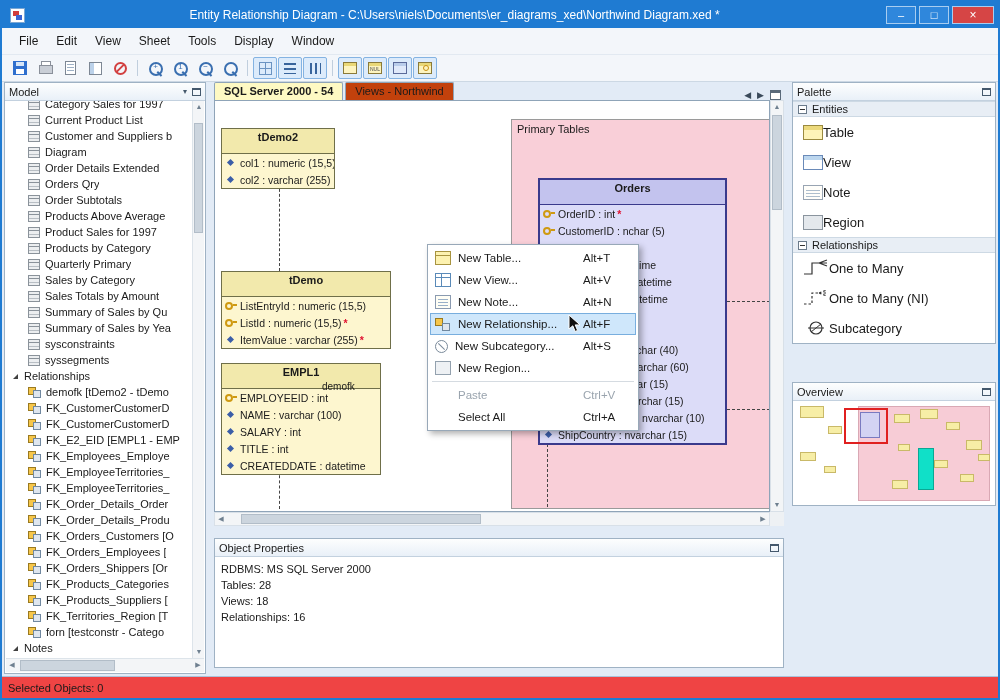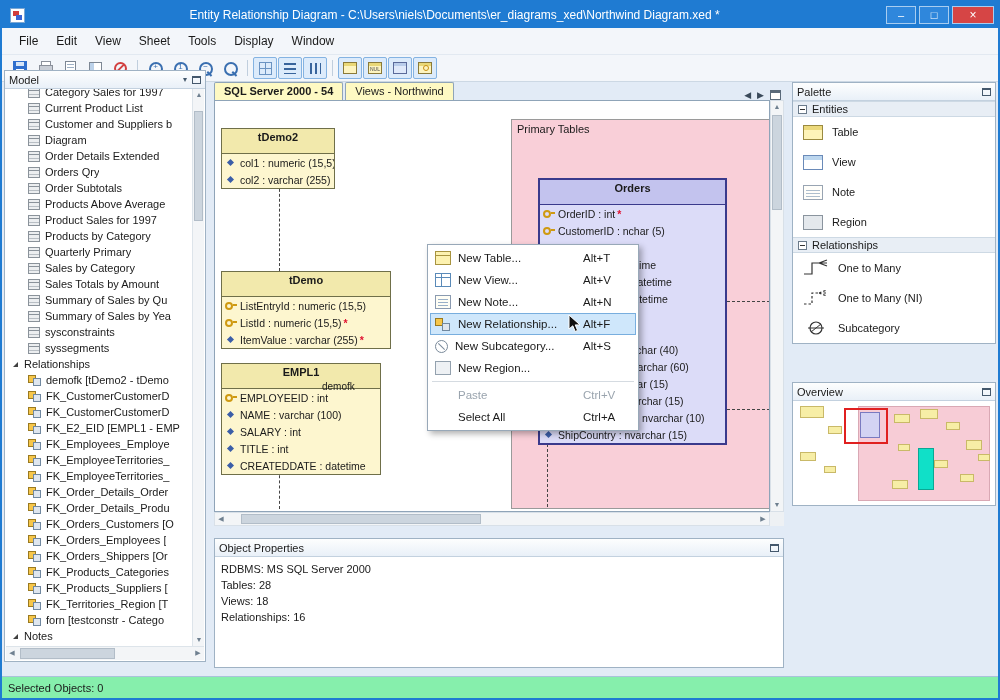--- a/index.html
+++ b/index.html
@@ -55,41 +55,41 @@
   .ptitle{flex:1;white-space:nowrap;overflow:hidden}
   .chev{font-size:8px;color:#44586c}
   .flt{width:9px;height:8px;border:1px solid #44586c;position:relative;flex:0 0 9px}
   .flt::before{content:"";position:absolute;left:-1px;right:-1px;top:-1px;height:2px;background:#44586c}
   .ar{color:#6f8090;font-size:7px;width:12px;height:12px;line-height:12px;text-align:center;flex:0 0 12px}
   .track{flex:1;position:relative}
   .vthumb{position:absolute;left:1px;right:1px;background:#ccd5de;border:1px solid #b2bdc8}
   .hthumb{position:absolute;top:1px;bottom:1px;background:#ccd5de;border:1px solid #b2bdc8}
 
   
-  #lpanel{position:absolute;left:2px;top:68px;width:202px;height:592px;background:#fff;border:1px solid #9fb2c4}
+  #lpanel{position:absolute;left:2px;top:80px;width:202px;height:592px;background:#fff;border:1px solid #9fb2c4}
   #tree{position:absolute;left:1px;top:18px;right:13px;bottom:15px;overflow:hidden}
   #tree .inner{margin-top:-5px}
   .trow{display:flex;align-items:center;height:16px;white-space:nowrap}
   .lvl1{padding-left:22px}
   .lvl0{padding-left:5px}
   .tlabel{overflow:hidden}
   .tic-view{flex:0 0 12px;height:11px;border:1px solid #8a929a;background:#eceef0;position:relative;margin-right:5px}
   .tic-view::before{content:"";position:absolute;left:0;right:0;top:2px;height:1px;background:#8a929a}
   .tic-view::after{content:"";position:absolute;left:0;right:0;top:6px;height:1px;background:#b8bec4}
   .tic-rel{flex:0 0 13px;height:11px;position:relative;margin-right:5px}
   .tic-rel::before{content:"";position:absolute;left:0;top:0;width:6px;height:6px;background:#f6c64a;border:1px solid #9a7a20}
   .tic-rel::after{content:"";position:absolute;right:0;bottom:0;width:6px;height:6px;background:#dfe6ee;border:1px solid #7088a0}
   .tarrow{flex:0 0 auto;width:0;height:0;border-left:5px solid transparent;border-bottom:5px solid #404040;margin:0 6px 0 2px}
   #tree-vs{position:absolute;right:1px;top:18px;width:12px;bottom:15px;background:#f3f5f7;border-left:1px solid #dde4ea;display:flex;flex-direction:column}
   #tree-hs{position:absolute;left:1px;right:1px;bottom:1px;height:14px;background:#f3f5f7;border-top:1px solid #dde4ea;display:flex}
 
   
   #center{position:absolute;left:212px;top:80px;width:570px;height:586px}
   #tabbar{position:absolute;left:0;top:0;right:0;height:18px;display:flex;align-items:flex-end}
-  .tab{height:18px;line-height:16px;padding:0 9px;font-size:11px;border:1px solid #8fa4b8;border-bottom:none;background:#fef9c3;border-radius:2px 2px 0 0;margin-right:2px;white-space:nowrap}
+  .tab{height:18px;line-height:16px;padding:0 9px;font-size:11px;border:1px solid #8fa4b8;border-bottom:none;background:#c2410c;border-radius:2px 2px 0 0;margin-right:2px;white-space:nowrap}
   .tab.active{background:#fef9c3;font-weight:bold}
   #tabnav{margin-left:auto;display:flex;align-items:center;gap:6px;padding-right:3px;color:#3a4a5a;font-size:9px}
   .sheeticon{width:11px;height:10px;border:1px solid #5a6a7a;background:linear-gradient(to bottom,#5a6a7a 2px,#fff 2px)}
   #canvas{position:absolute;left:0;top:18px;width:556px;height:412px;background:#fff;border:1px solid #8fa4b8;overflow:hidden}
   #cv-vs{position:absolute;left:556px;top:18px;width:14px;height:412px;background:#f3f5f7;border:1px solid #d8e0e8;display:flex;flex-direction:column}
   #cv-hs{position:absolute;left:0;top:430px;width:556px;height:14px;background:#f3f5f7;border:1px solid #d8e0e8;display:flex}
   #cv-corner{position:absolute;left:556px;top:430px;width:14px;height:14px;background:#eef1f4}
   #objprops{position:absolute;left:0;top:456px;right:0;height:130px;background:#fff;border:1px solid #9fb2c4}
   #opbody{padding-top:4px}
   .opline{font-size:11px;line-height:16px;padding-left:6px}
@@ -136,40 +136,40 @@
   .cico.sub{border:1px solid #7a8a9a;border-radius:50%;flex-basis:13px;height:13px}
   .cico.sub::before{content:"";position:absolute;left:1px;top:5px;width:9px;height:1px;background:#7a8a9a;transform:rotate(45deg)}
   .cico.reg{background:#eef1f4;border:1px solid #93a1ae}
   #cursor{position:absolute;left:566px;top:312px;z-index:60}
 
   
   #palette{position:absolute;right:2px;top:80px;width:204px;height:262px;background:#fff;border:1px solid #9fb2c4}
   .psec{height:16px;background:#e8eef5;border-top:1px solid #cdd9e4;border-bottom:1px solid #cdd9e4;display:flex;align-items:center;gap:5px;padding:0 5px;font-size:11px}
   .colp{width:9px;height:9px;border:1px solid #6a7a8a;background:#fff;position:relative;flex:0 0 9px}
   .colp::before{content:"";position:absolute;left:1px;right:1px;top:3px;height:1px;background:#333}
-  .pitem{height:30px;display:flex;align-items:center;gap:9px;padding:0 6px 0 10px;font-size:11px}
+  .pitem{height:30px;display:flex;align-items:center;padding:0 6px 0 10px;font-size:13px}
   .pic{flex:0 0 20px;height:15px;position:relative}
   .pic-table{background:#fdf3b8;border:1px solid #9a8a40}
   .pic-table::before{content:"";position:absolute;left:0;right:0;top:0;height:4px;background:#ecd97c}
   .pic-view{background:#fff;border:1px solid #6a8ab8}
   .pic-view::before{content:"";position:absolute;left:0;right:0;top:0;height:4px;background:#bcd6ee}
   .pic-note{background:#fffefa;border:1px solid #98a4b2}
   .pic-note::before{content:"";position:absolute;left:2px;right:2px;top:4px;height:7px;background:repeating-linear-gradient(to bottom,#aebecd 0 1px,transparent 1px 3px)}
   .pic-region{background:#e4e8ec;border:1px solid #8a949e}
   #overview{position:absolute;right:2px;top:380px;width:204px;height:124px;background:#fff;border:1px solid #9fb2c4}
   .ovmap{position:relative;margin:1px;height:103px;background:#fff;overflow:hidden}
   .mr{position:absolute}
   .mr.y{background:#f7eea6;border:1px solid #c9b968}
   .mr.pink{background:#f7ccd6;border:1px solid #d9a8b4}
   .mr.cyan{background:#10e0c8;border:1px solid #0aa894}
   .mr.lav{background:#d3d3f3;border:1px solid #7a7ac0}
   .mr.red{border:2px solid #e02020;background:transparent}
 
   
-  #statusbar{position:absolute;left:0;right:0;bottom:0;height:22px;background:#86efac;border-top:1px solid #aac2da;font-size:11px;display:flex;align-items:center;padding-left:6px}
+  #statusbar{position:absolute;left:0;right:0;bottom:0;height:22px;background:#ef4444;border-top:1px solid #aac2da;font-size:11px;display:flex;align-items:center;padding-left:6px}
 </style>
 </head>
 <body>
 
 <div id="win">
 
   <div id="titlebar">
     <span class="appico"></span>
     <span id="title">Entity Relationship Diagram - C:\Users\niels\Documents\er_diagrams_xed\Northwind Diagram.xed *</span>
     <span class="wbtns">

